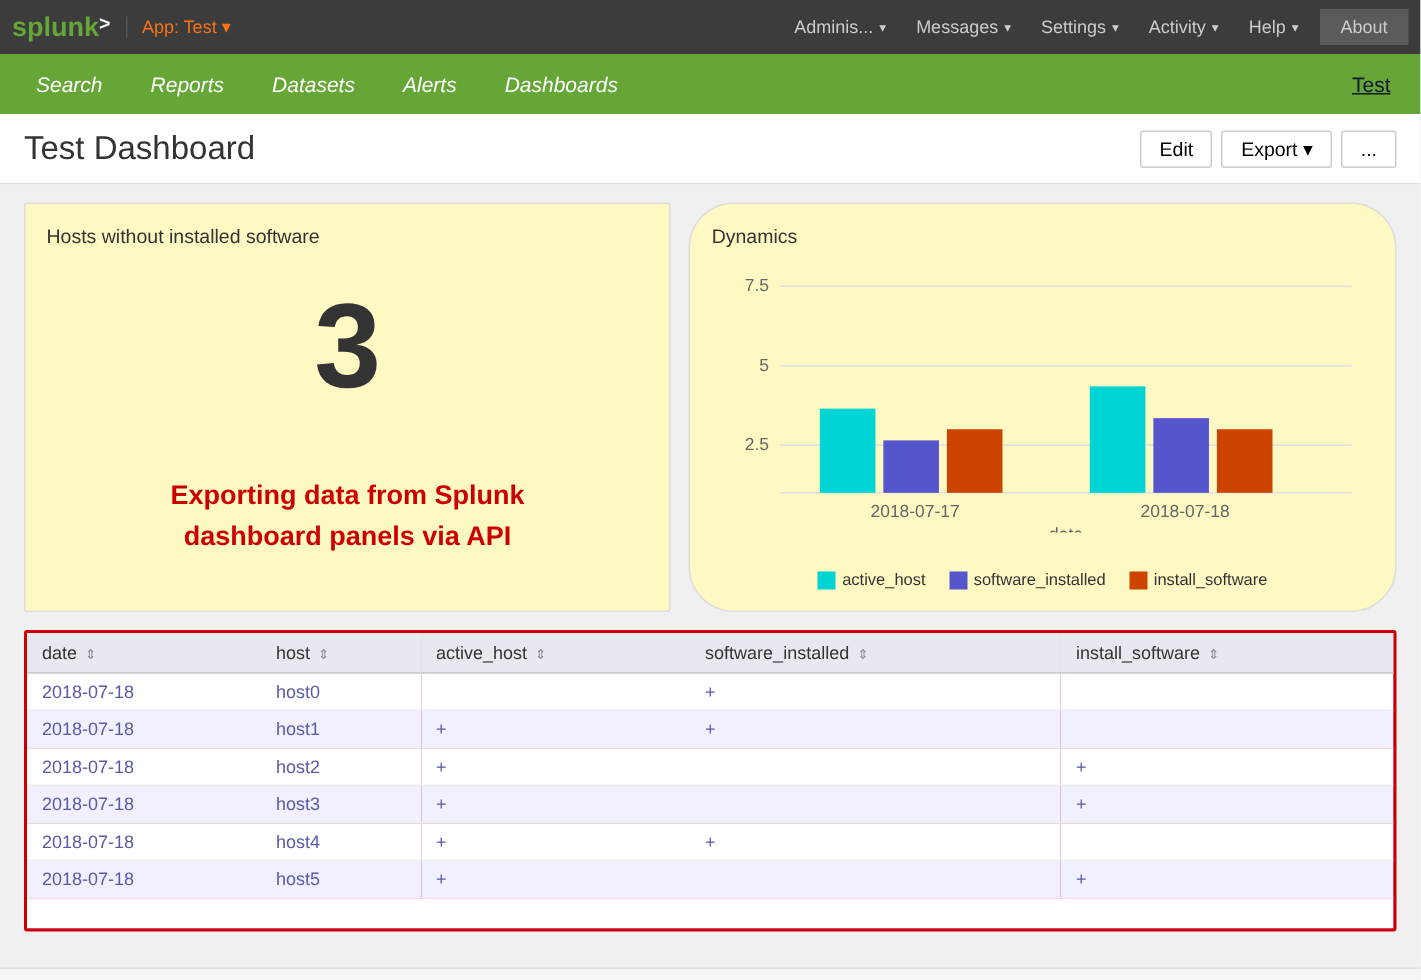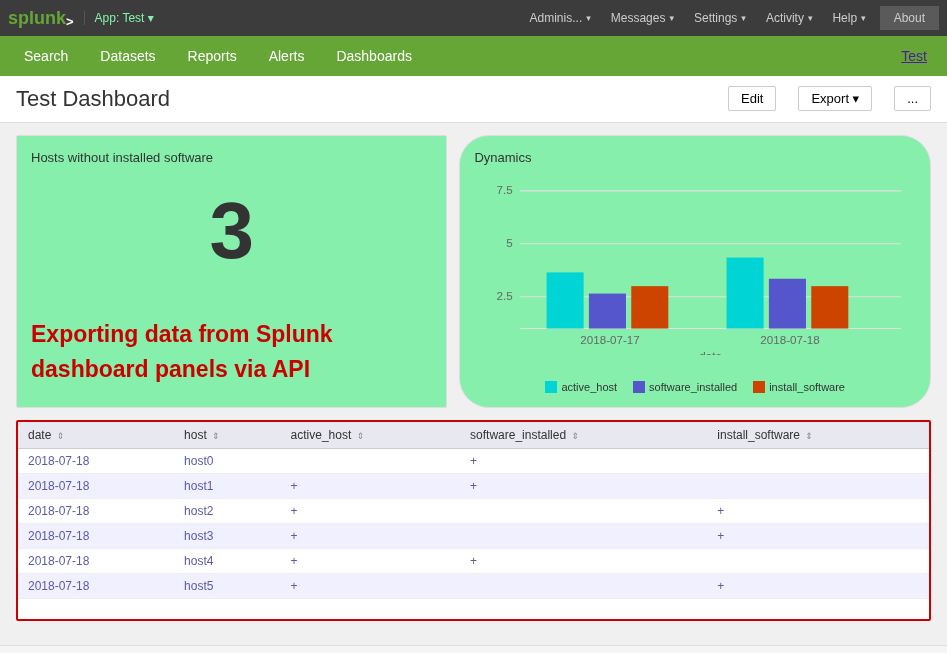--- a/index.html
+++ b/index.html
@@ -12,25 +12,25 @@
       align-items: center;
       height: 36px;
       padding: 0 8px;
     }
     #splunk-logo {
       color: #fff;
       font-weight: bold;
       font-size: 15px;
       margin-right: 10px;
       display: flex;
-      align-items: flex-end;
+      align-items: flex-start;
     }
     #splunk-logo span { color: #65a637; font-size: 18px; font-weight: 900; }
     #app-name {
-      color: #86efac;
+      color: #f97316;
       font-size: 12px;
       margin-right: 20px;
       border-left: 1px solid #555;
       padding-left: 10px;
     }
     #top-nav-spacer { flex: 1; }
     .top-nav-item {
       color: #ccc;
       font-size: 12px;
       padding: 0 10px;
@@ -62,34 +62,35 @@
     }
     .second-nav-item {
       color: #fff;
       font-size: 14px;
       padding: 0 16px;
       height: 40px;
       display: flex;
       align-items: center;
       cursor: pointer;
       text-decoration: none;
+      font-style: italic;
     }
     #second-nav-spacer { flex: 1; }
-    #user-label { color: #4c1d95; font-size: 14px; padding-right: 12px; text-decoration: underline; }
+    #user-label { color: #0f172a; font-size: 14px; padding-right: 12px; text-decoration: underline; }
 
     
     #page-header {
       background: #fff;
       padding: 10px 16px;
       display: flex;
-      align-items: flex-start;
+      align-items: flex-end;
       border-bottom: 1px solid #ddd;
     }
     #page-title { font-size: 22px; font-weight: normal; flex: 1; }
-    #header-actions { display: flex; gap: 22px; }
+    #header-actions { display: flex; gap: 6px; }
     .header-btn {
       border: 1px solid #ccc;
       background: #fff;
       padding: 4px 12px;
       font-size: 13px;
       cursor: pointer;
       border-radius: 2px;
     }
 
     
@@ -101,21 +102,21 @@
 
     
     #panels-row {
       display: flex;
       gap: 12px;
       margin-bottom: 12px;
     }
 
     
     .panel {
-      background: #86efac;
+      background: #fef9c3;
       border: 1px solid #ddd;
       border-radius: 2px;
       padding: 14px;
     }
 
     
     #left-panel {
       flex: 1;
       min-width: 0;
     }
@@ -127,22 +128,23 @@
     }
     #big-number {
       font-size: 80px;
       font-weight: bold;
       text-align: center;
       color: #333;
       padding: 10px 0 30px 0;
     }
     #export-text {
       color: #cc0000;
-      font-size: 23px;
+      font-size: 18px;
       font-weight: bold;
+      text-align: center;
       line-height: 1.5;
       margin-top: 10px;
     }
 
     
     #right-panel {
       flex: 1.1;
       min-width: 0;
       border-radius: 30px;
     }
@@ -240,22 +242,22 @@
     </a>
   <a class="top-nav-item">
       <span>Help</span>
       <span class="arrow">▾</span>
     </a>
   <button id="find-btn">About</button>
 </div>
 
 <div id="second-nav">
   <a class="second-nav-item">Search</a>
+  <a class="second-nav-item">Reports</a>
   <a class="second-nav-item">Datasets</a>
-  <a class="second-nav-item">Reports</a>
   <a class="second-nav-item">Alerts</a>
   <a class="second-nav-item">Dashboards</a>
   <div id="second-nav-spacer"></div>
   <div id="user-label">Test</div>
 </div>
 
 <div id="page-header">
   <h1 id="page-title">Test Dashboard</h1>
   <div id="header-actions">
     <button class="header-btn">Edit</button>

